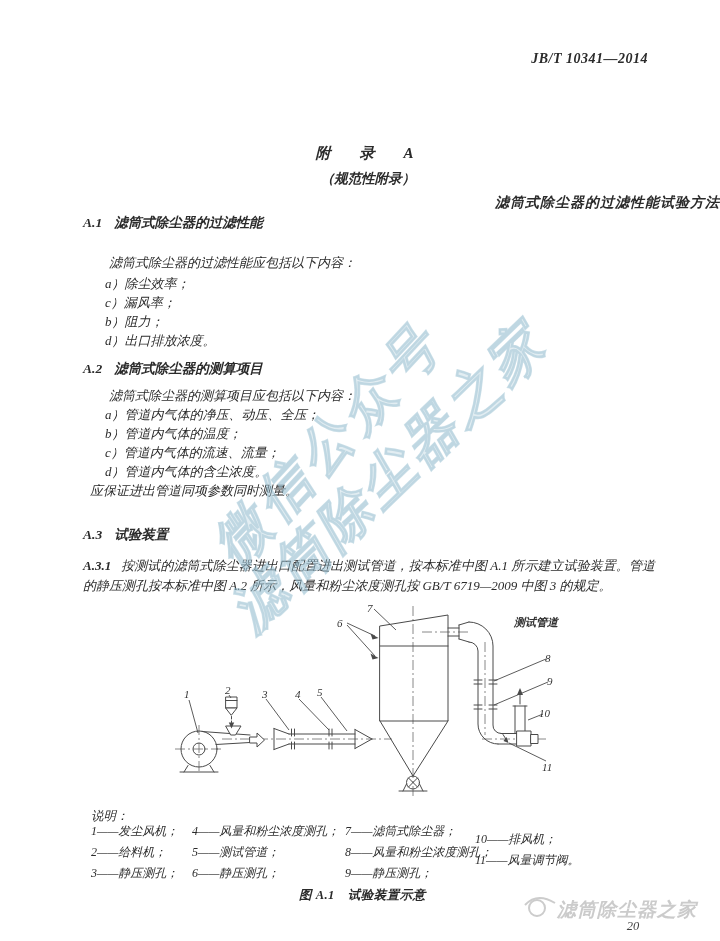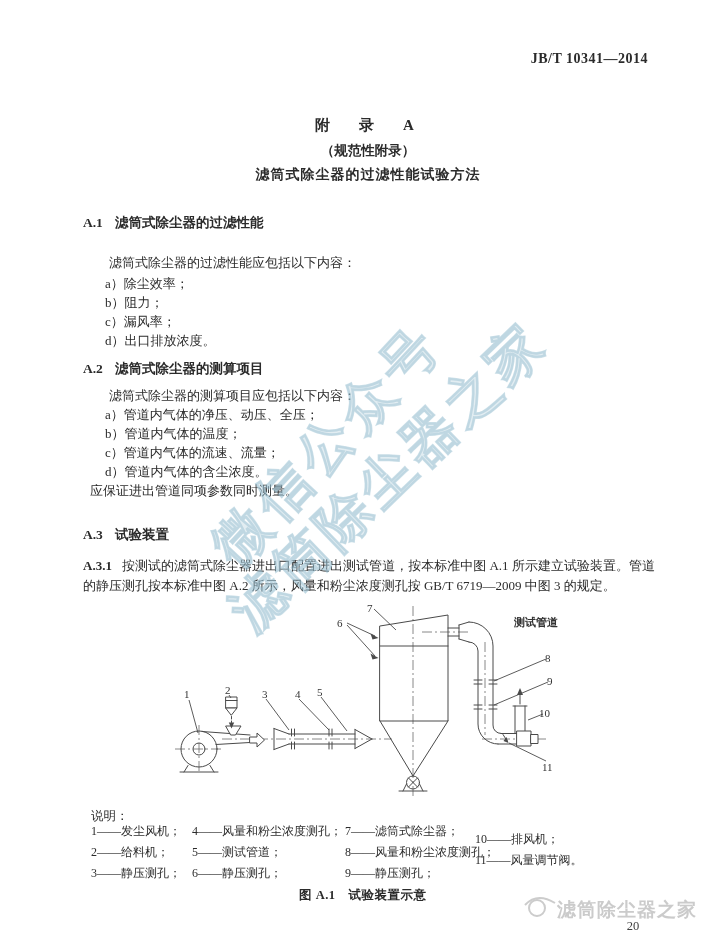--- a/index.html
+++ b/index.html
@@ -1,24 +1,24 @@
 <!DOCTYPE html>
 <html><head>
 <meta charset="utf-8">
 <style>
   html,body{margin:0;padding:0;background:#ffffff;}
   .page{
     position:relative;width:720px;height:941px;background:#ffffff;overflow:hidden;
-    font-family:"Liberation Serif","DejaVu Serif",serif;color:#2b2b2b;
+    font-family:"Liberation Serif","DejaVu Serif",serif;color:#2b2b2b;font-style:italic;
   }
   .hdr{position:absolute;top:51px;right:72px;font-size:14px;font-weight:bold;letter-spacing:.5px;}
   .title-block{position:absolute;left:16px;right:0;top:116px;text-align:center;}
-  .tb1{font-size:15px;font-weight:bold;letter-spacing:7px;}
+  .tb1{font-size:15px;font-weight:bold;letter-spacing:7px;margin-top:28px;}
   .tb2{font-size:13.5px;font-weight:bold;margin-top:7px;}
-  .tb3{font-size:14px;font-weight:bold;margin-top:6px;letter-spacing:1px;}
+  .tb3{font-size:14px;font-weight:bold;margin-top:6px;letter-spacing:1px;text-align:right;}
 
   .sec{position:absolute;left:83px;font-size:13px;line-height:19px;}
   .sec-h{font-weight:bold;font-size:13.5px;white-space:nowrap;}
   .sec-h .sid{margin-right:12px;}
   .a1{top:213px;} .a2{top:359px;} .a3{top:525px;}
   .a1 .intro{margin:21px 0 0 26px;}
   .a1 .items{margin:2px 0 12px 22px;}
   .a2 .intro{margin:8px 0 0 26px;}
   .a2 .items{margin:0 0 0 22px;}
   .a2 .note{margin:0 0 0 7px;}
@@ -67,22 +67,22 @@
     <div class="tb3">滤筒式除尘器的过滤性能试验方法</div>
   </div>
 
   <div class="sec a1">
     <div class="sec-h">
       <span class="sid">A.1</span><span>滤筒式除尘器的过滤性能</span>
     </div>
     <div class="intro">滤筒式除尘器的过滤性能应包括以下内容：</div>
     <div class="items">
       <div>a）除尘效率；</div>
+      <div>c）漏风率；</div>
       <div>b）阻力；</div>
-      <div>c）漏风率；</div>
       <div>d）出口排放浓度。</div>
     </div>
   </div>
 
   <div class="sec a2">
     <div class="sec-h">
       <span class="sid">A.2</span><span>滤筒式除尘器的测算项目</span>
     </div>
     <div class="intro">滤筒式除尘器的测算项目应包括以下内容：</div>
     <div class="items">

